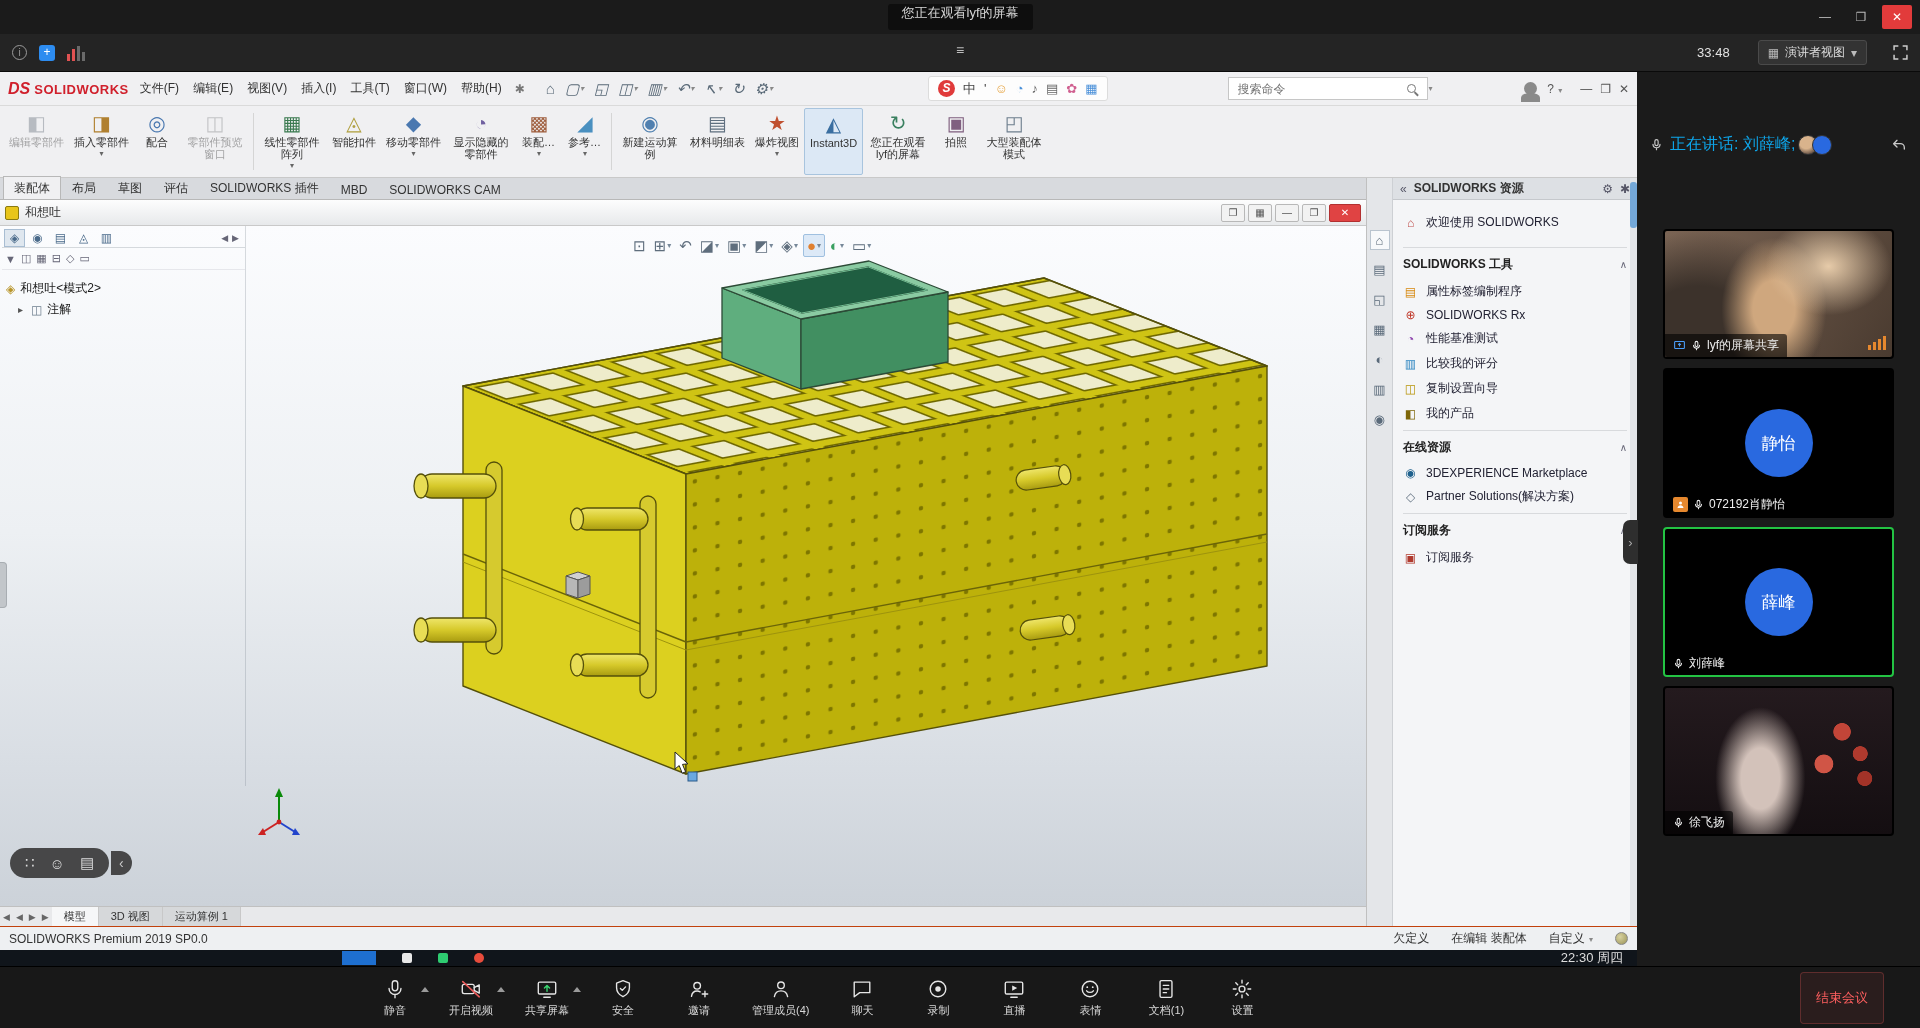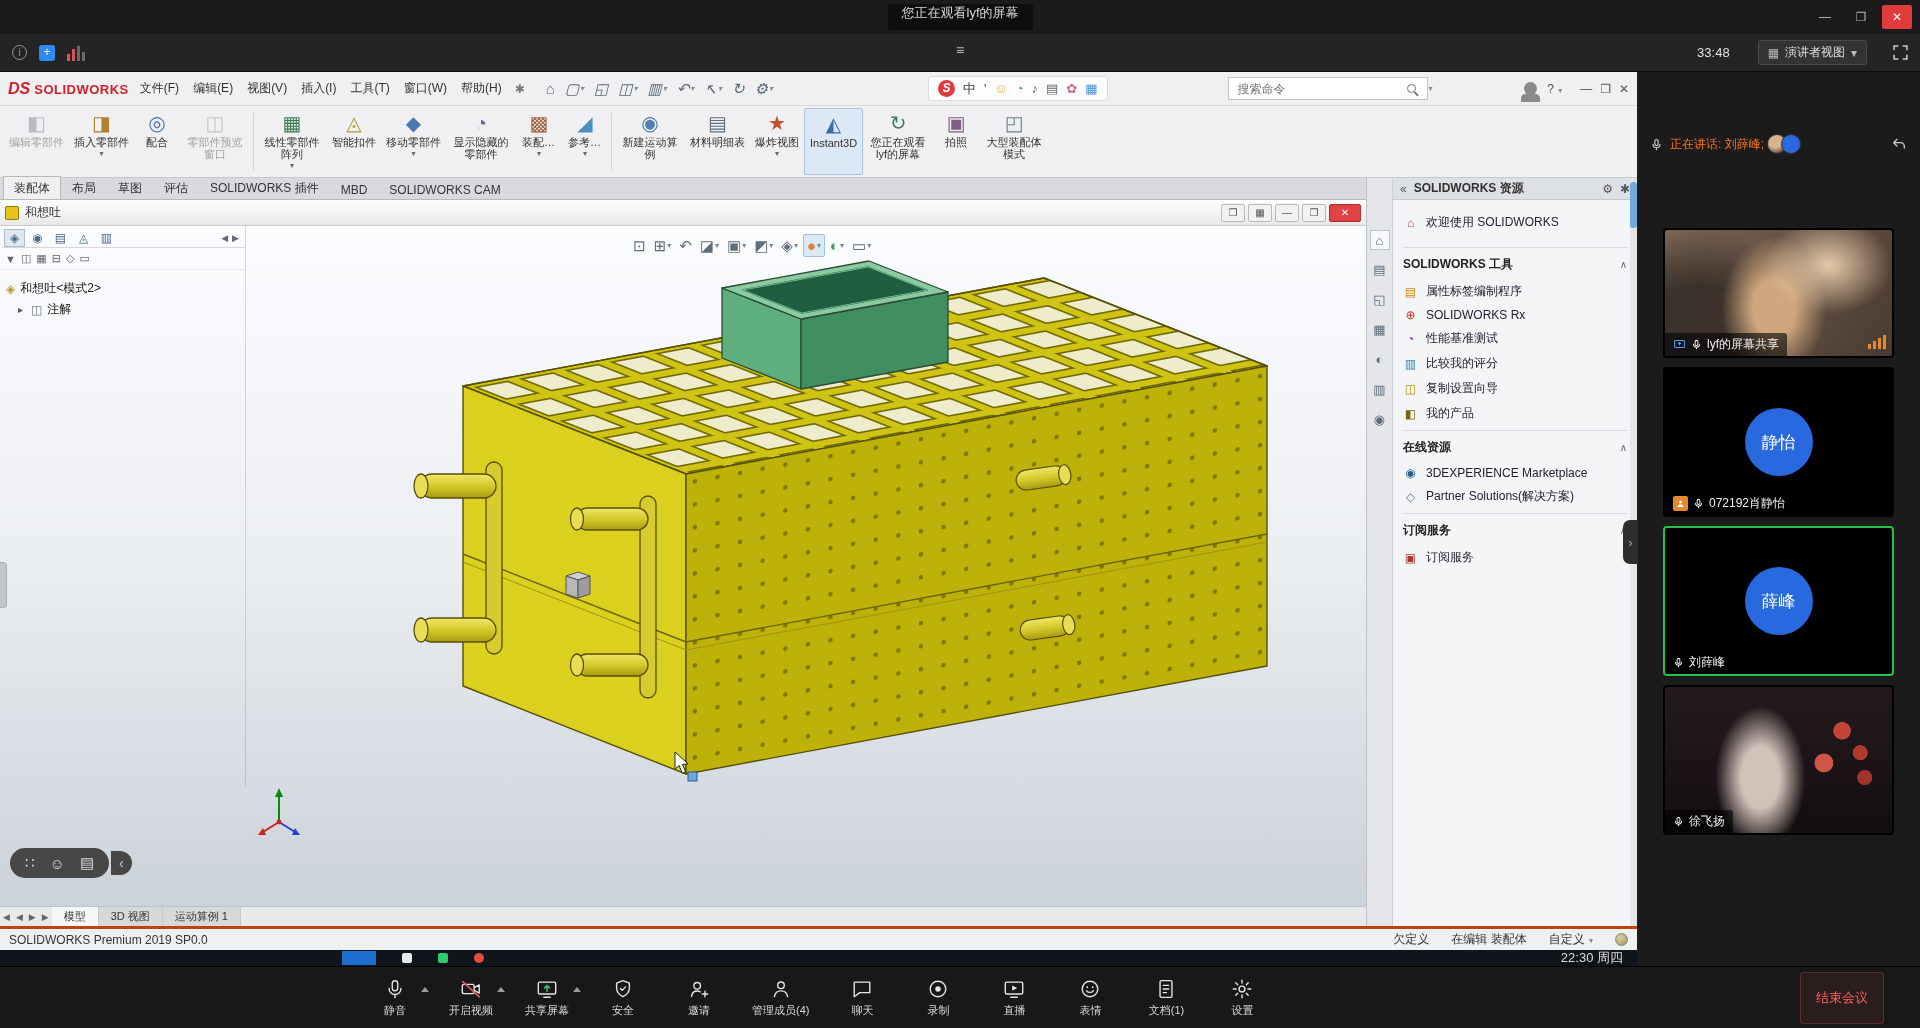--- a/index.html
+++ b/index.html
@@ -116,31 +116,31 @@
   .tp-header .title{flex:1;}
   .tp-body{padding:8px 10px;font-size:12px;color:#223;}
   .tp-welcome{display:flex;gap:8px;align-items:center;padding:6px 0 12px;}
   .tp-sec-title{display:flex;align-items:center;font-weight:bold;color:#222;padding:8px 0 6px;border-top:1px solid #d8dadd;margin-top:4px;}
   .tp-sec-title .chev{margin-left:auto;font-weight:normal;color:#667;font-size:10px;}
   .tp-item{display:flex;gap:8px;align-items:center;padding:4px 0;}
   .tp-ic{width:15px;text-align:center;font-size:12px;}
   .tp-scroll{position:absolute;right:0;top:0;width:7px;bottom:0;background:#e3e5e8;}
   .tp-thumb{position:absolute;right:0;top:4px;width:7px;height:46px;background:#74a8d8;border-radius:3px;}
   
-  .statusbar{height:24px;background:#eef0f2;border-top:3px solid #c2410c;display:flex;align-items:center;padding:0 9px;font-size:12px;color:#333;}
+  .statusbar{height:24px;background:#eef0f2;border-top:1px solid #c2410c;display:flex;align-items:center;padding:0 9px;font-size:12px;color:#333;}
   .status-right{margin-left:auto;display:flex;align-items:center;gap:22px;}
   .globe{width:13px;height:13px;border-radius:50%;border:1px solid #888;background:radial-gradient(circle at 35% 35%,#d8d2a0,#9a9458);}
   
   .taskbar{height:16px;background:#10151b;display:flex;align-items:center;position:relative;}
   .tb-app{width:34px;height:14px;background:#1e6fd0;margin-left:342px;}
   .tb-ic{width:10px;height:10px;margin-left:26px;border-radius:2px;}
   .tb-clock{position:absolute;right:14px;color:#ddd;font-size:13px;}
   
   .sidebar{width:283px;background:#1b1b1b;position:relative;display:flex;flex-direction:column;align-items:center;overflow:visible;}
-  .speaking{margin-top:62px;display:flex;align-items:center;gap:7px;width:257px;color:#f97316;font-size:12px;}
+  .speaking{margin-top:62px;display:flex;align-items:center;gap:7px;width:257px;color:#0ea5e9;font-size:16px;}
   .sp-avatars{display:flex;margin-left:2px;}
   .sp-av{width:20px;height:20px;border-radius:50%;border:1px solid #333;margin-left:-6px;}
   .sp-av.photo{background:radial-gradient(circle at 40% 35%,#d9b38c 0 40%,#6b5648 75%);}
   .sp-av.blue{background:#2969e0;}
   .sp-arrow{margin-left:auto;display:flex;}
   .tiles{margin-top:74px;display:flex;flex-direction:column;gap:9px;}
   .tile{width:231px;height:150px;background:#000;border-radius:4px;position:relative;overflow:hidden;border:2px solid transparent;}
   .tile.short{height:130px;}
   .tile.active{border-color:#23c343;}
   .tile-label{position:absolute;left:0;bottom:0;display:flex;align-items:center;gap:5px;background:rgba(0,0,0,.6);color:#eee;font-size:12px;padding:3px 8px;border-radius:0 3px 0 0;max-width:100%;}

